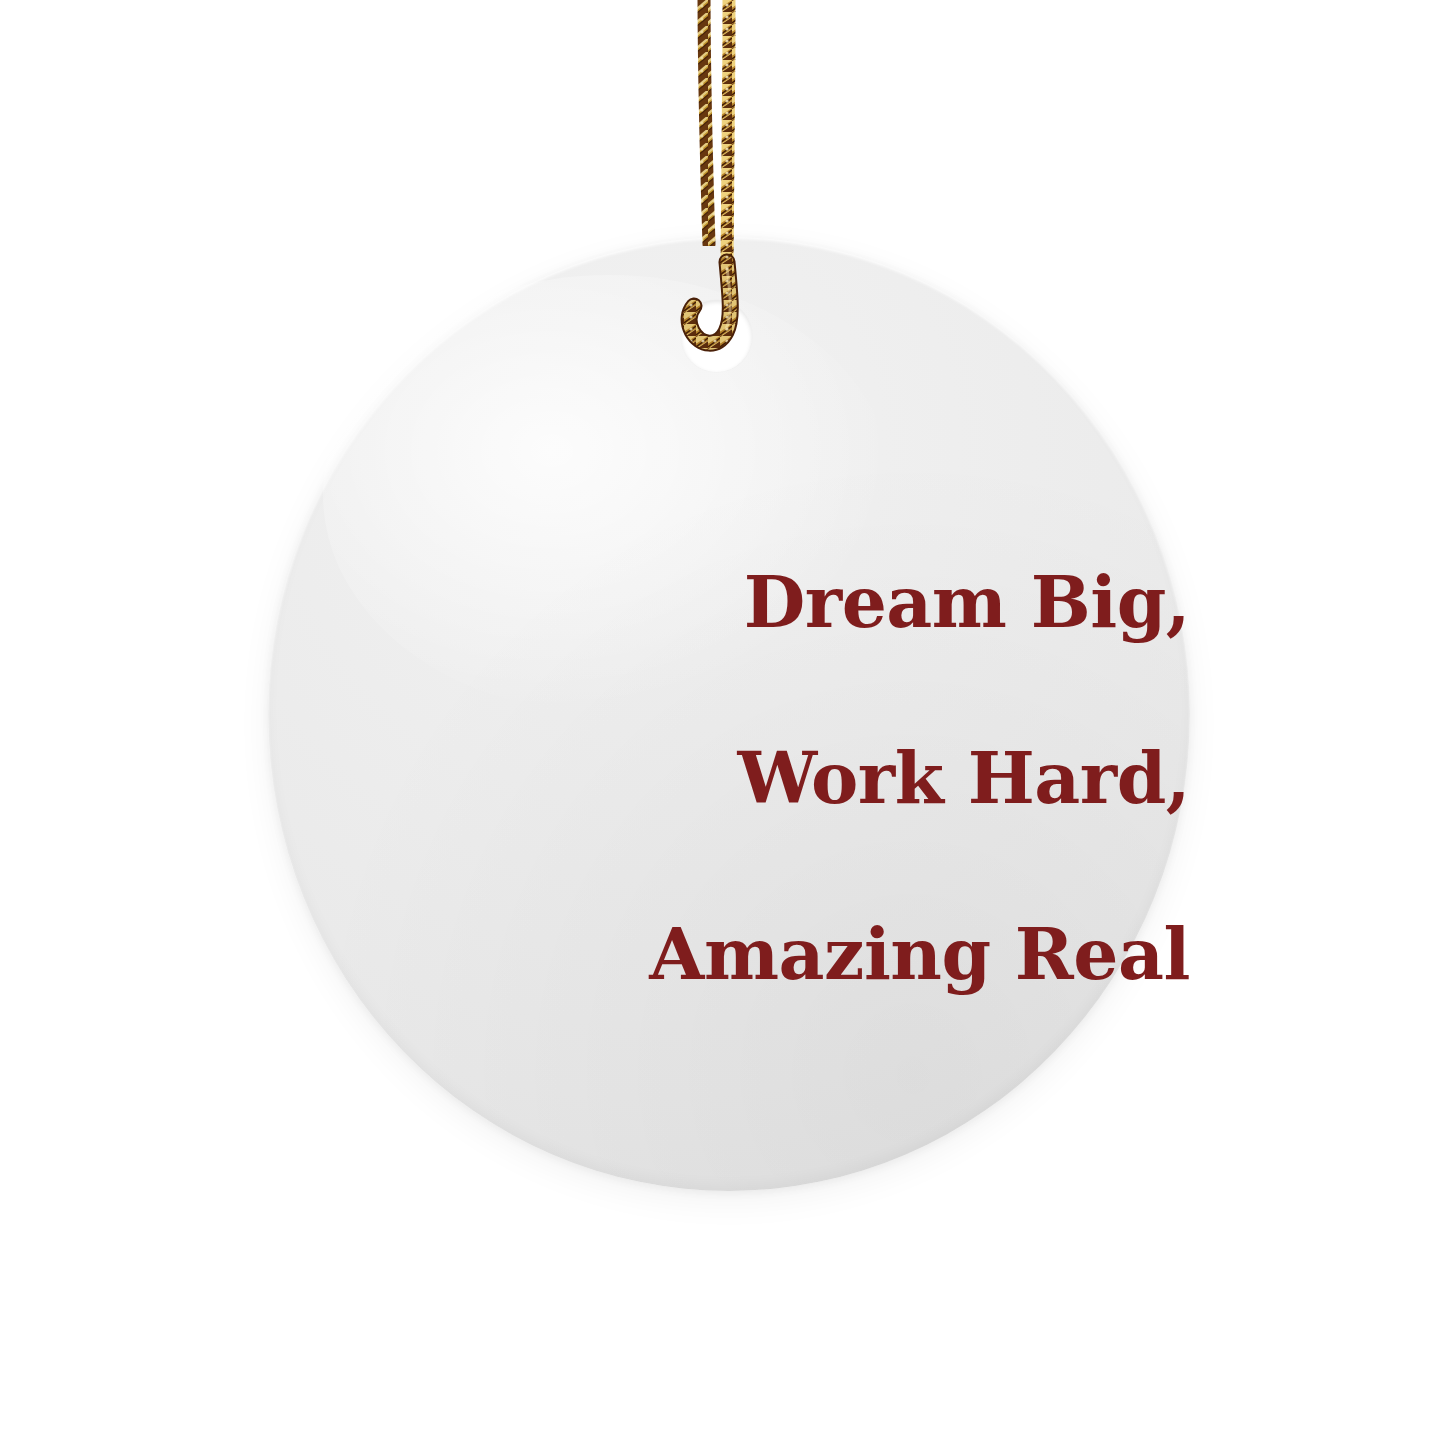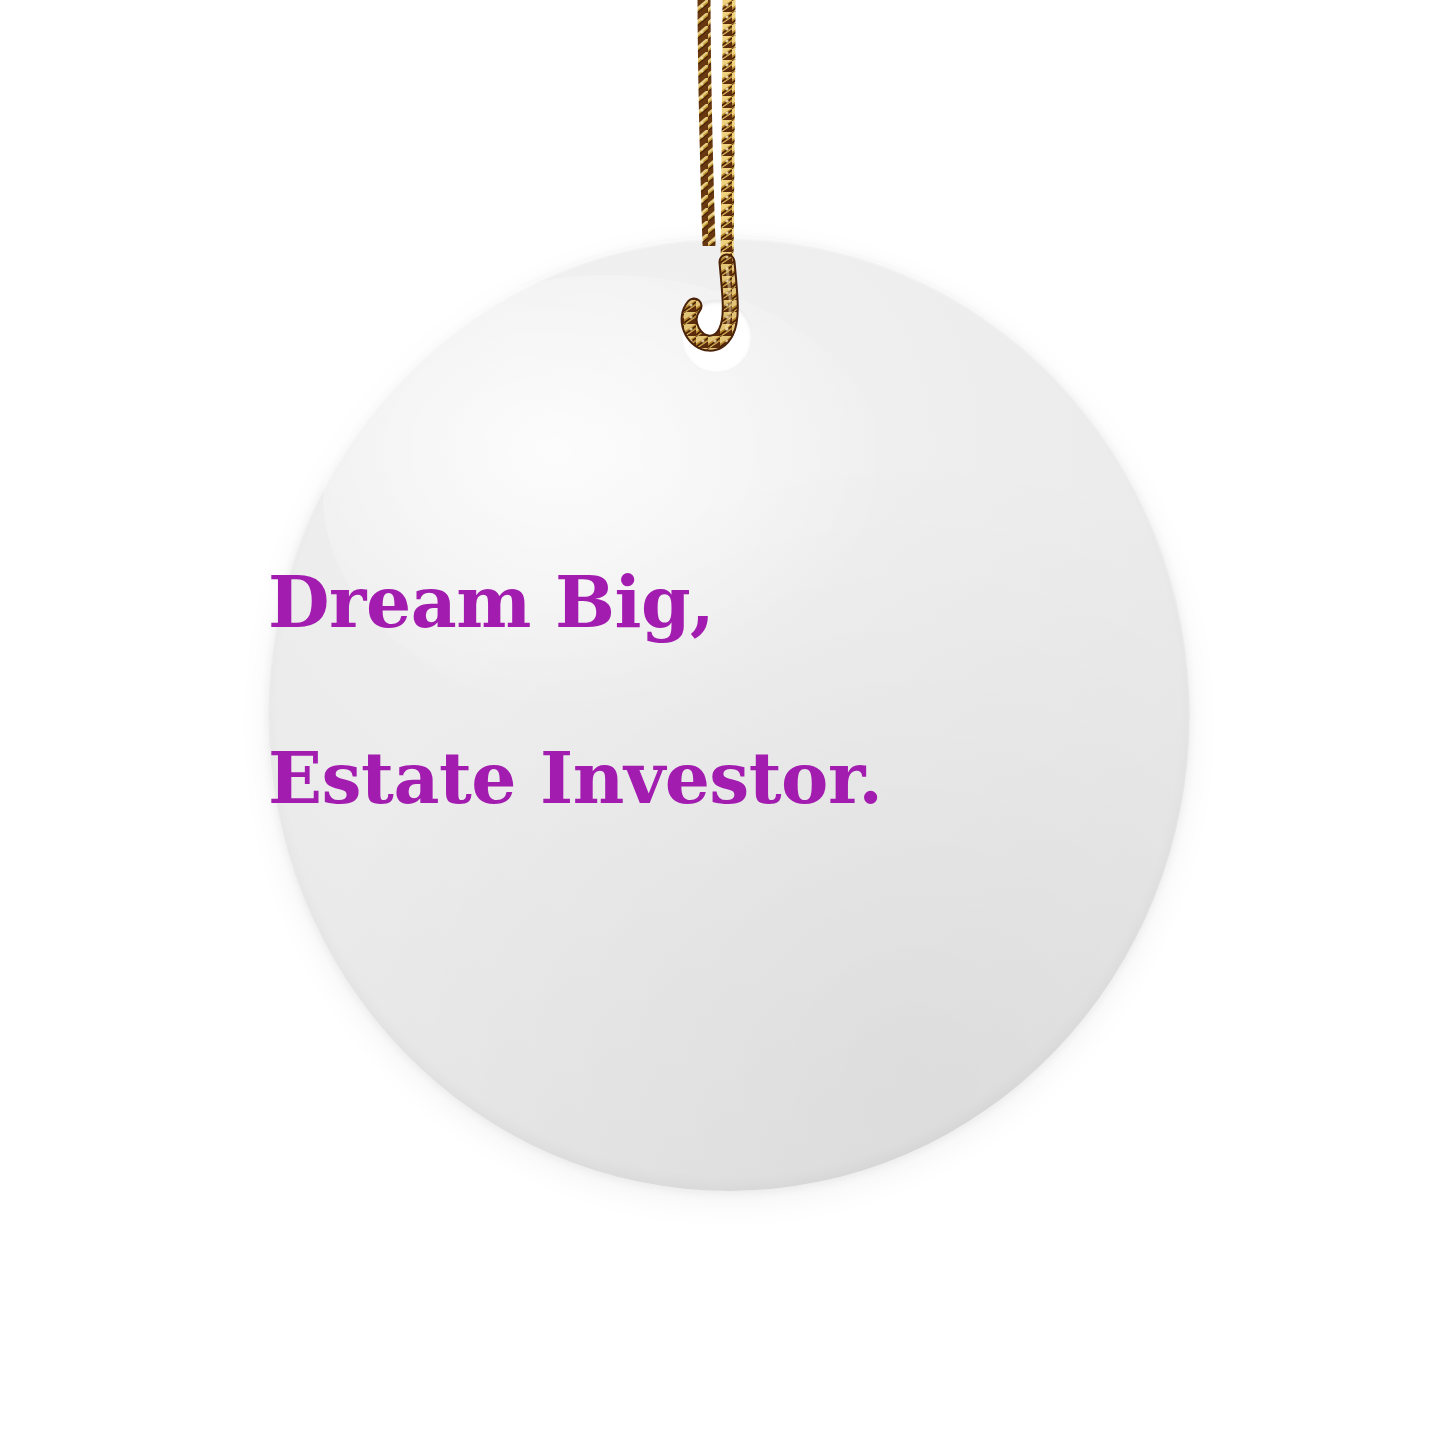--- a/index.html
+++ b/index.html
@@ -86,22 +86,22 @@
       inset 0 -1px 2px rgba(255,255,255,0.9),
       0 0 2px rgba(0,0,0,0.04);
   }
 
   
   .quote {
     position: absolute;
     left: 268px;
     top: 470px;
     width: 922px;
-    text-align: left;
-    color: #a21caf;
+    text-align: right;
+    color: #7f1d1d;
     font-family: "DejaVu Serif", serif;
     font-weight: 700;
     font-size: 71px;
     line-height: 88px;
     letter-spacing: -0.5px;
     white-space: pre-line;
     text-rendering: optimizeLegibility;
     -webkit-font-smoothing: antialiased;
   }
   .quote-line {
@@ -110,21 +110,22 @@
 </style>
 </head>
 <body>
 
 <div class="stage">
 
   <div class="ornament"></div>
 
   <div class="quote">
     <span class="quote-line">Dream Big,</span>
-    <span class="quote-line">Estate Investor.</span>
+    <span class="quote-line">Work Hard,</span>
+    <span class="quote-line">Amazing Real</span>
   </div>
 
   <div class="hole"></div>
 
   <svg class="cord-layer" viewBox="0 0 1445 1445" width="1445" height="1445" xmlns="http://www.w3.org/2000/svg">
     <defs>
 
       <pattern id="goldTwistA" width="12" height="13" patternUnits="userSpaceOnUse">
         <rect width="12" height="13" fill="#6d3a10"></rect>
         <path d="M -2 10 L 12 -2 L 14 2 L 0 14 Z" fill="#f0d789"></path>

